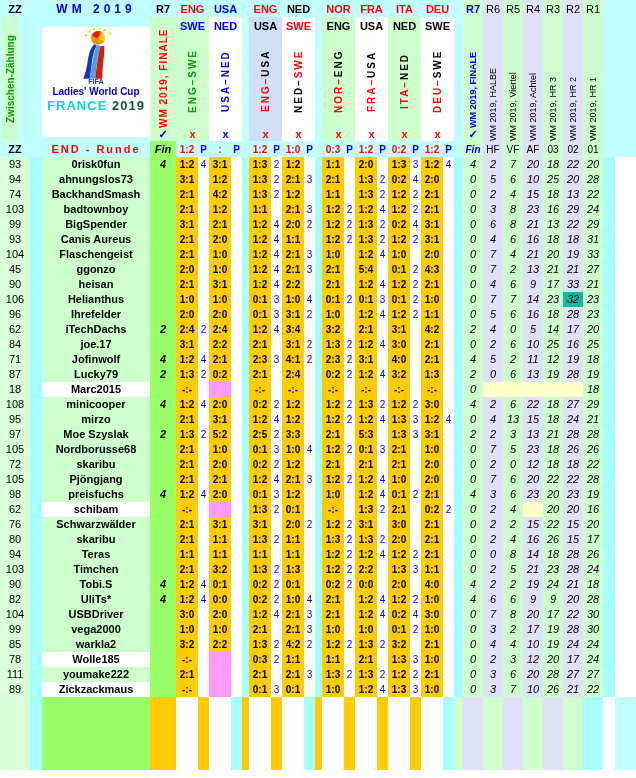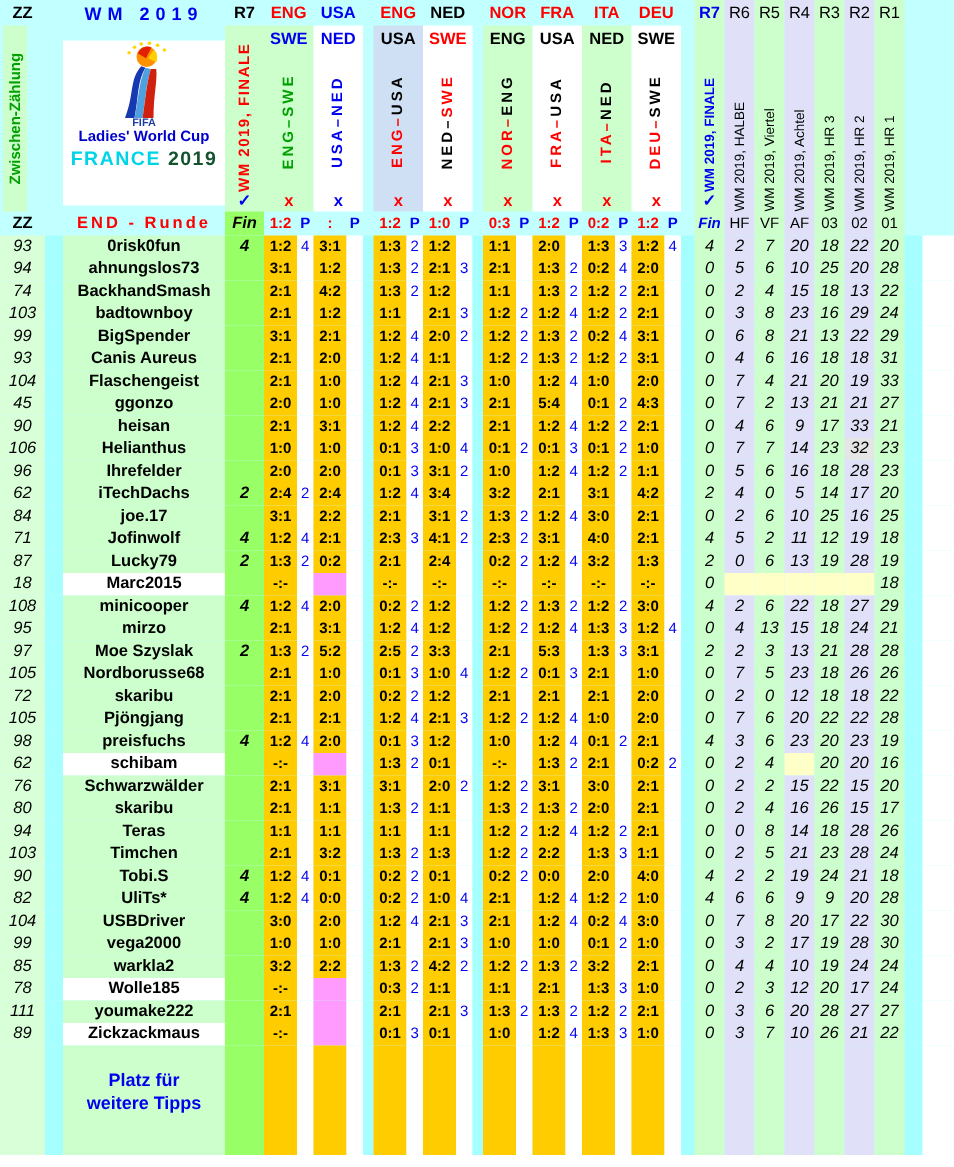--- a/index.html
+++ b/index.html
@@ -22,21 +22,21 @@
   .side-strip{background:#CCFFCC;width:16px;height:100%;margin-left:2px;}
   .logo-box{background:#FFFFFF;margin:10px 0 4px 0;display:flex;flex-direction:column;align-items:center;justify-content:flex-start;}
   .logo-l1{color:#0000CC;font-weight:bold;font-size:10px;line-height:13px;}
   .logo-l2{font-weight:bold;font-size:13px;line-height:15px;letter-spacing:1px;}
   .logo-fr{color:#00D5E8;}
   .logo-yr{color:#14532d;}
   #rows{height:540px;}
   .row{height:15px;}
   .cell{font-size:10px;line-height:15px;text-align:center;overflow:hidden;white-space:nowrap;}
   .c-sep{background:#A5FFFF;}
-  .c-zz{background:#D9FFD9;font-style:italic;font-size:11px;}
+  .c-zz{background:#D9FFD9;font-size:11px;}
   .c-name{background:#CCFFCC;font-weight:bold;font-size:11px;}
   .c-name.white{background:#FFFFFF;}
   .c-fin{background:#99FF66;font-weight:bold;font-style:italic;font-size:11px;}
   .c-s{background:#FFCC00;font-weight:bold;}
   .c-s.pink{background:#FF9AFF;}
   .c-p{background:#FFFFFF;color:#0000EE;}
   .c-r{font-style:italic;font-size:11px;}
   .c-fill{background:#FFFFFF;}
   #footer{height:73px;}
   #footer .cell{height:73px;}
@@ -540,21 +540,21 @@
         <div class="cell c-s">0:1</div>
         <div class="cell c-p">2</div>
         <div class="cell c-s">1:0</div>
         <div class="cell c-p"></div>
         <div class="cell c-sep"></div>
         <div class="cell c-r" style="background: rgb(204, 255, 204);">0</div>
         <div class="cell c-r" style="background: rgb(224, 224, 248);">7</div>
         <div class="cell c-r" style="background: rgb(204, 255, 204);">7</div>
         <div class="cell c-r" style="background: rgb(224, 224, 248);">14</div>
         <div class="cell c-r" style="background: rgb(204, 255, 204);">23</div>
-        <div class="cell c-r" style="background: #e5e5e5;">32</div>
+        <div class="cell c-r" style="background: #14b8a6;">32</div>
         <div class="cell c-r" style="background: rgb(204, 255, 204);">23</div>
         <div class="cell c-sep"></div>
         <div class="cell c-fill"></div>
       </div>
       <div class="row cols">
         <div class="cell c-zz">96</div>
         <div class="cell c-sep"></div>
         <div class="cell c-name">Ihrefelder</div>
         <div class="cell c-fin"></div>
         <div class="cell c-s">2:0</div>
@@ -1434,24 +1434,20 @@
         <div class="cell c-r" style="background: rgb(224, 224, 248);">21</div>
         <div class="cell c-r" style="background: rgb(204, 255, 204);">22</div>
         <div class="cell c-sep"></div>
         <div class="cell c-fill"></div>
       </div>
     </div>
 
   <div id="footer" class="cols">
       <div class="cell c-zz"></div>
       <div class="cell c-sep"></div>
-      <div class="cell c-name fnote">
-        <div class="fnote-line">Platz für</div>
-        <div class="fnote-line">weitere Tipps</div>
-      </div>
       <div class="cell c-fin"></div>
       <div class="cell c-s"></div>
       <div class="cell c-p"></div>
       <div class="cell c-s"></div>
       <div class="cell c-p"></div>
       <div class="cell c-sep"></div>
       <div class="cell c-s"></div>
       <div class="cell c-p"></div>
       <div class="cell c-s"></div>
       <div class="cell c-p"></div>

